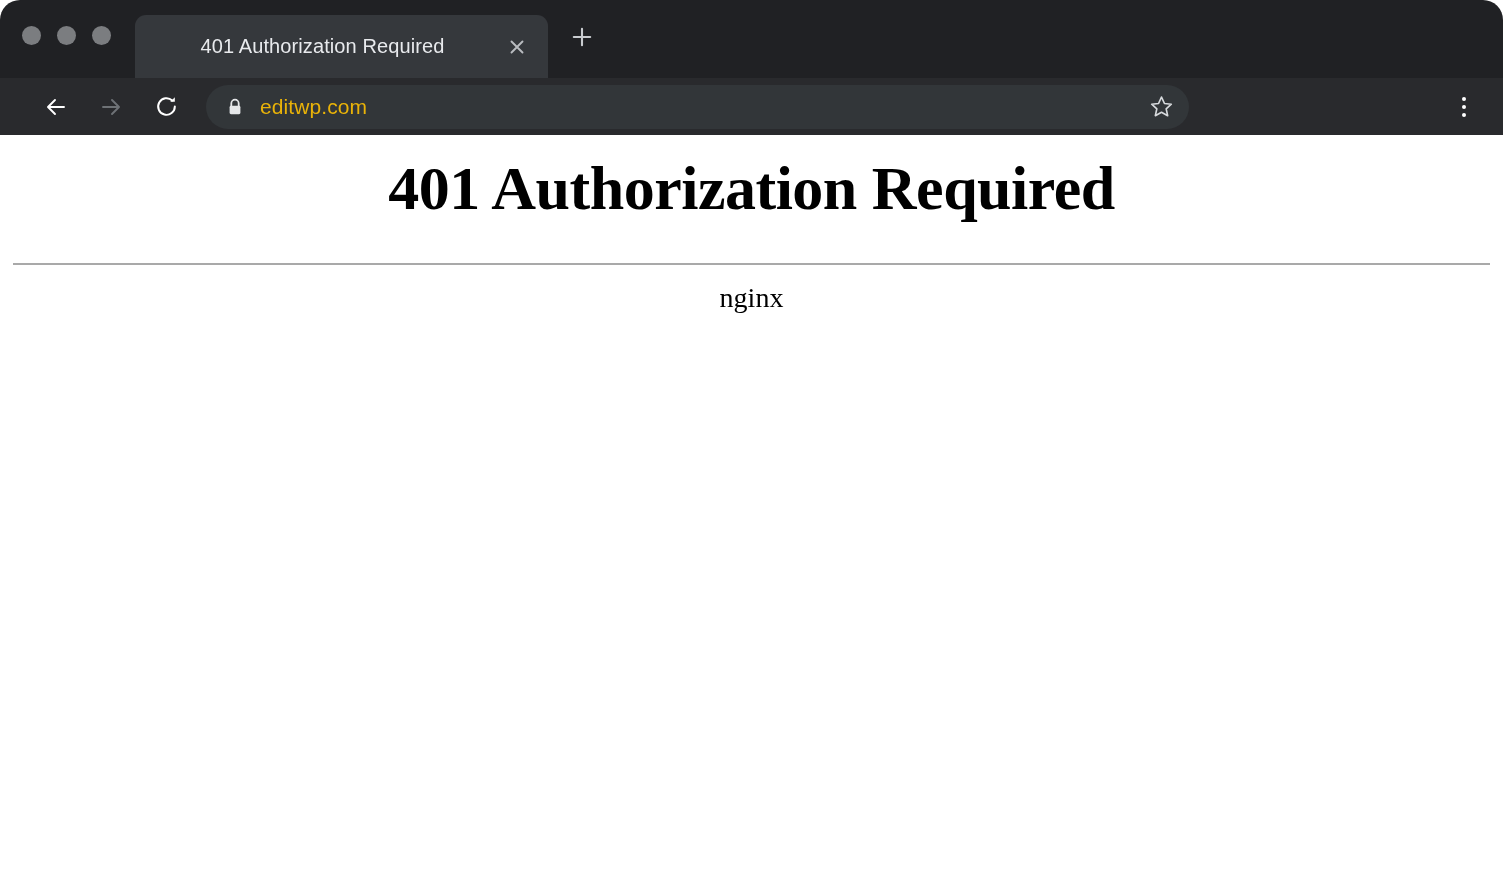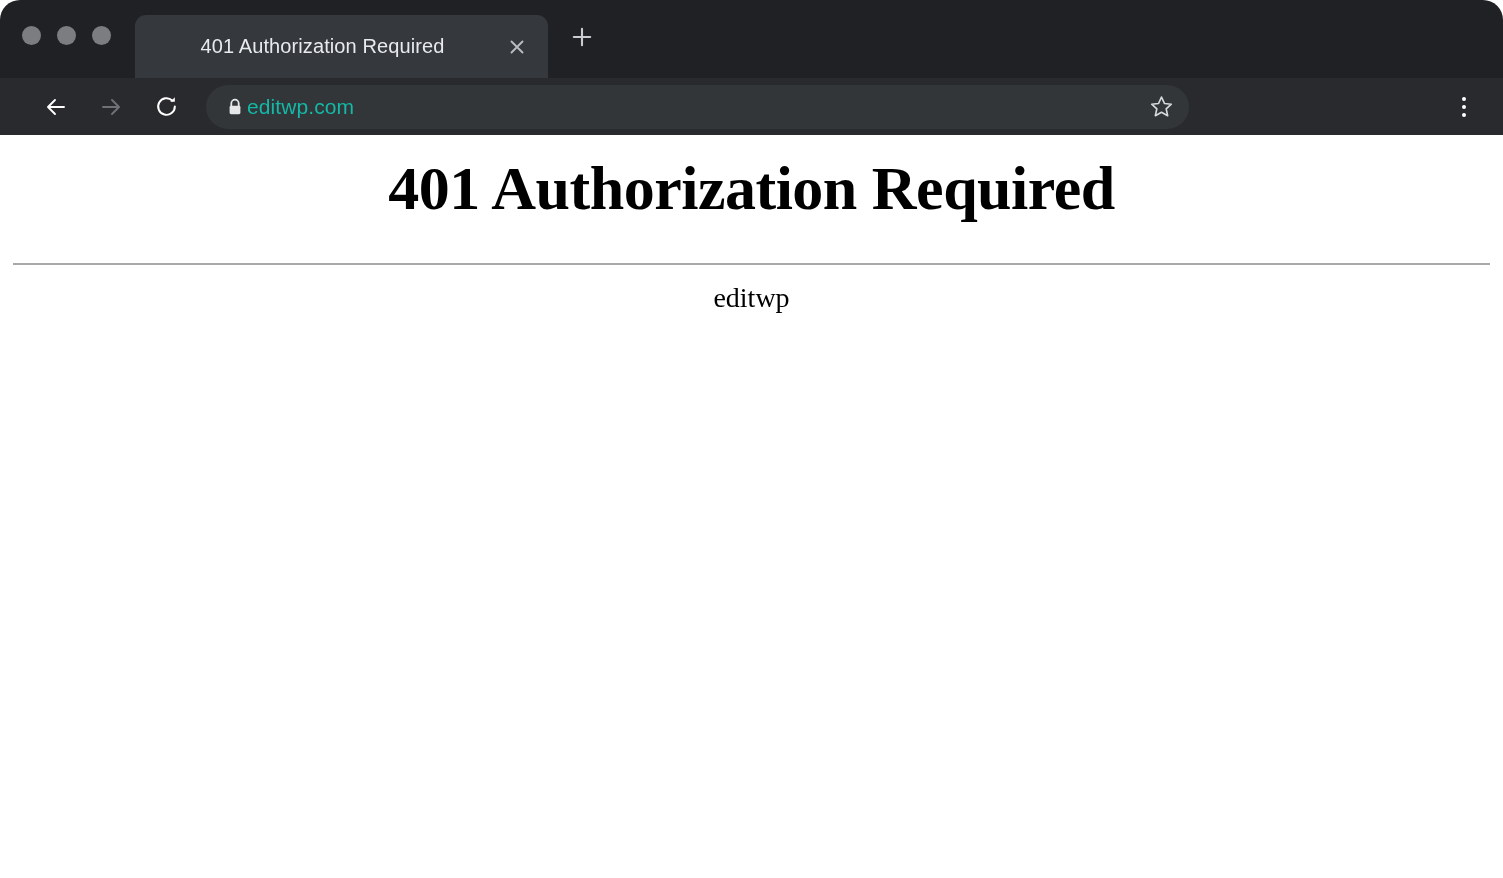--- a/index.html
+++ b/index.html
@@ -135,22 +135,22 @@
   }
   .lock-icon {
     flex: 0 0 auto;
     display: flex;
     align-items: center;
     justify-content: center;
     width: 18px;
   }
   .omnibox-url {
     flex: 1;
-    margin-left: 3px;
-    color: #14b8a6;
+    margin-left: 16px;
+    color: #eab308;
     font-size: 21px;
     font-family: "Liberation Sans", sans-serif;
     white-space: nowrap;
     overflow: hidden;
     letter-spacing: 0.1px;
   }
   .star-button {
     width: 40px;
     height: 40px;
     display: flex;
@@ -281,16 +281,16 @@
     <div class="menu-button">
       <span class="menu-dot"></span>
       <span class="menu-dot"></span>
       <span class="menu-dot"></span>
     </div>
   </div>
 
   <div class="page-content">
     <h1 class="error-title">401 Authorization Required</h1>
     <hr class="divider">
-    <p class="server-signature">editwp</p>
+    <p class="server-signature">nginx</p>
   </div>
 
 </div>
 
 </body></html>

